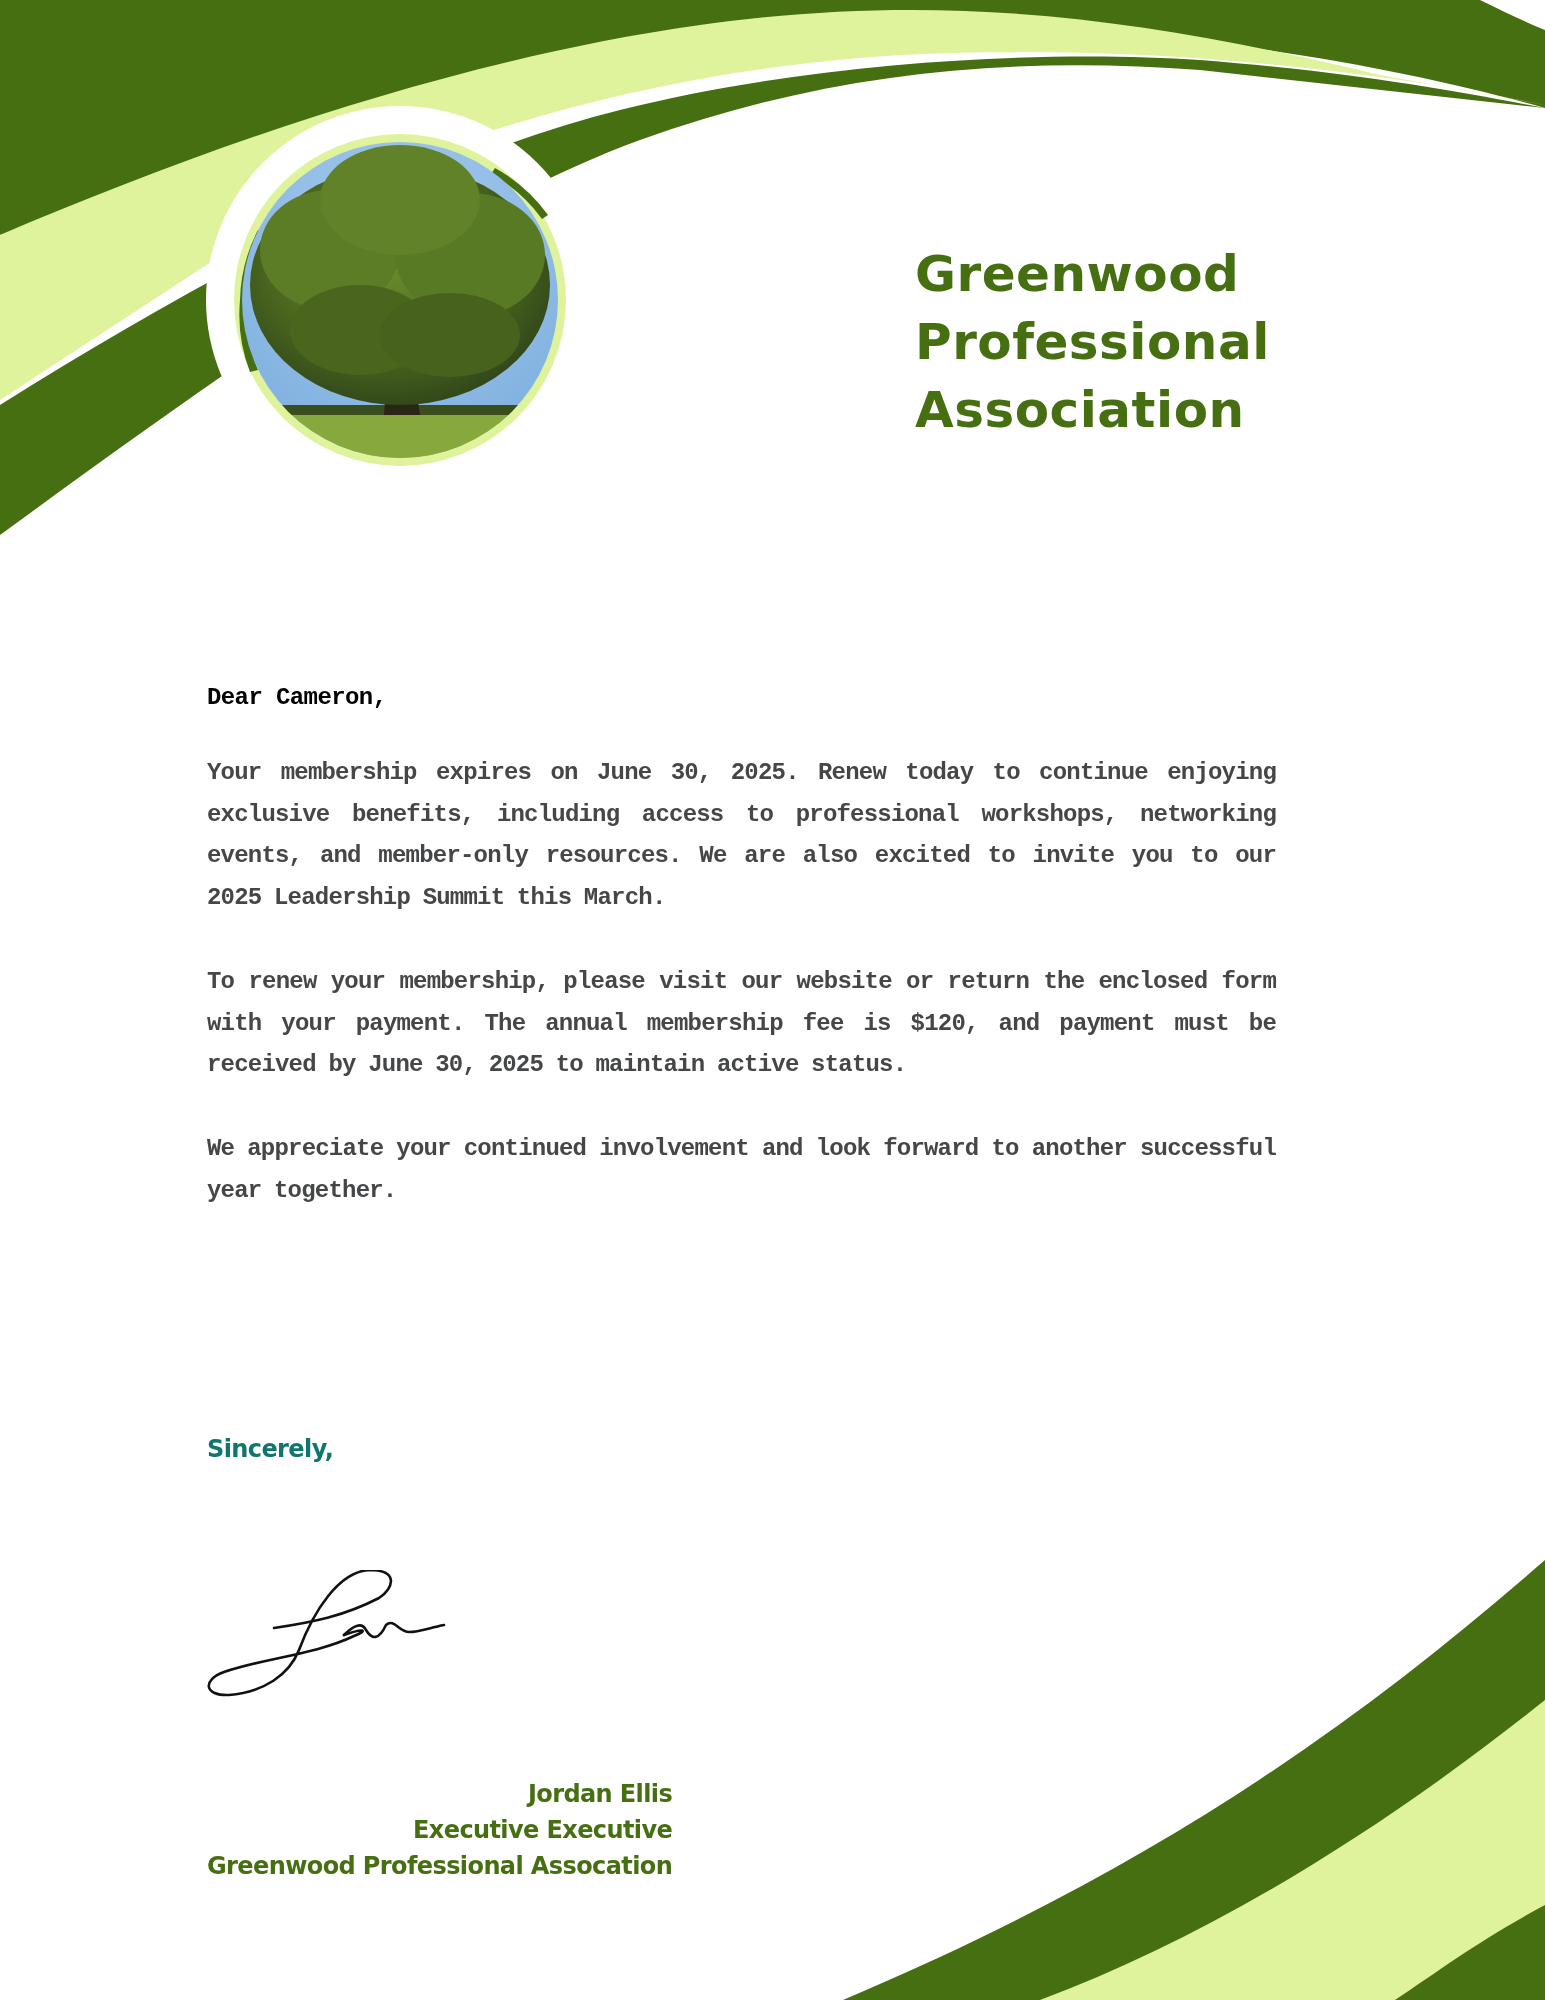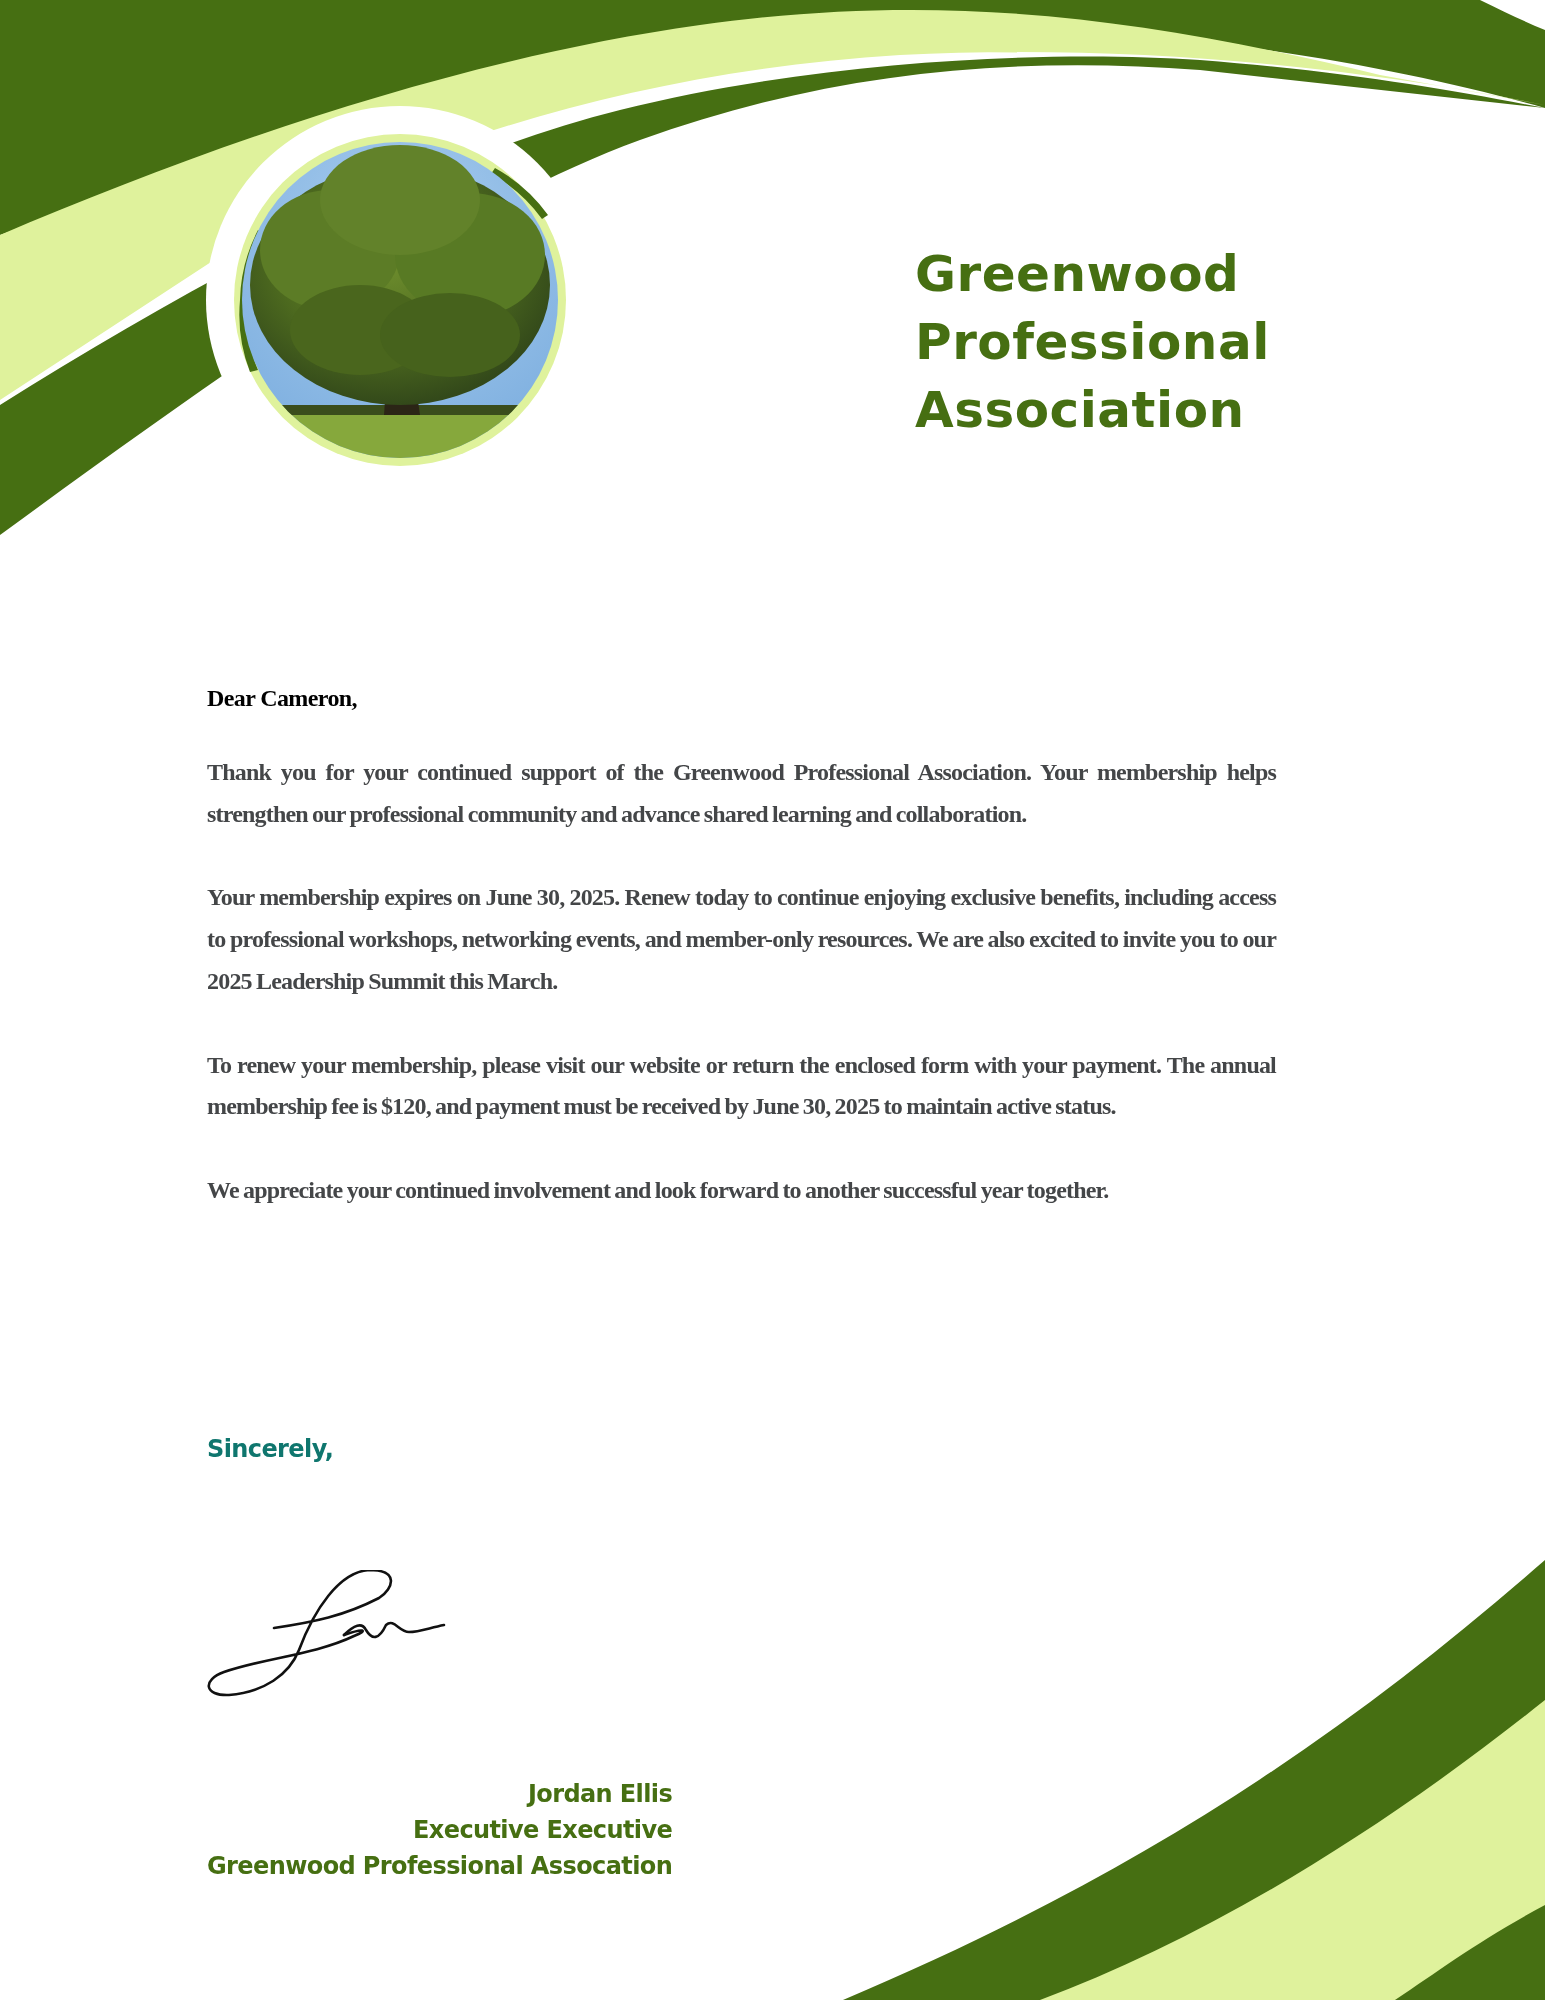--- a/index.html
+++ b/index.html
@@ -4,21 +4,21 @@
 <style>
   html, body { margin:0; padding:0; background:#ffffff; }
   body { width:1545px; height:2000px; position:relative; overflow:hidden;
          font-family:"DejaVu Sans", sans-serif; }
   .bg-art { position:absolute; left:0; top:0; width:1545px; height:2000px; }
   .org-title { position:absolute; left:915px; top:240px; margin:0;
                font-family:"DejaVu Sans", sans-serif; font-weight:bold;
                font-size:50px; line-height:68px; color:#466f12; letter-spacing:0.5px; }
   .org-title span { display:block; }
   .letter { position:absolute; left:207px; top:680px; width:1069px;
-            font-family:Liberation Serif, serif; font-weight:bold; }
+            font-family:Liberation Mono, monospace; font-weight:bold; }
   .salutation { font-size:24px; color:#000; margin:0 0 36px 0; line-height:36px; letter-spacing:-0.6px; }
   .para { font-size:24px; line-height:41.7px; color:#444648; text-align:justify;
           margin:0 0 42px 0; letter-spacing:-0.8px; word-spacing:-1px; }
   .closing { position:absolute; left:207px; top:1435px; font-size:24px; font-weight:bold;
              color:#0f766e; margin:0; letter-spacing:-0.6px; font-family:"DejaVu Sans", sans-serif; }
   .signature { position:absolute; left:204px; top:1570px; width:260px; height:135px; }
   .sig-block { position:absolute; left:207px; top:1776px; font-family:"DejaVu Sans", sans-serif;
                font-weight:bold; font-size:24px; line-height:36px; color:#466f12; letter-spacing:-0.6px;text-align:right; }
   .sig-block div { margin:0; }
 </style>
@@ -73,21 +73,20 @@
 </svg>
 
 <h1 class="org-title">
   <span>Greenwood</span>
   <span>Professional</span>
   <span>Association</span>
 </h1>
 
 <div class="letter">
   <p class="salutation">Dear Cameron,</p>
-  <p class="para">Thank you for your continued support of the Greenwood Professional Association. Your membership helps strengthen our professional community and advance shared learning and collaboration.</p>
   <p class="para">Your membership expires on June 30, 2025. Renew today to continue enjoying exclusive benefits, including access to professional workshops, networking events, and member-only resources. We are also excited to invite you to our 2025 Leadership Summit this March.</p>
   <p class="para">To renew your membership, please visit our website or return the enclosed form with your payment. The annual membership fee is $120, and payment must be received by June 30, 2025 to maintain active status.</p>
   <p class="para">We appreciate your continued involvement and look forward to another successful year together.</p>
 </div>
 
 <p class="closing">Sincerely,</p>
 
 <svg class="signature" viewBox="0 0 260 135" xmlns="http://www.w3.org/2000/svg">
   <path d="M70,58 C110,52 140,46 175,28 C190,18 195,0 165,0 C135,2 110,40 95,80 C85,105 60,122 25,125 C0,126 -2,110 20,102 C60,88 110,85 150,66 C165,60 160,58 140,65" fill="none" stroke="#111" stroke-width="2.6" stroke-linecap="round"></path>
   <path d="M140,65 C150,55 158,52 162,60 C168,70 175,70 182,55 C190,48 195,62 205,62 C215,62 225,58 240,55" fill="none" stroke="#111" stroke-width="2.6" stroke-linecap="round"></path>

